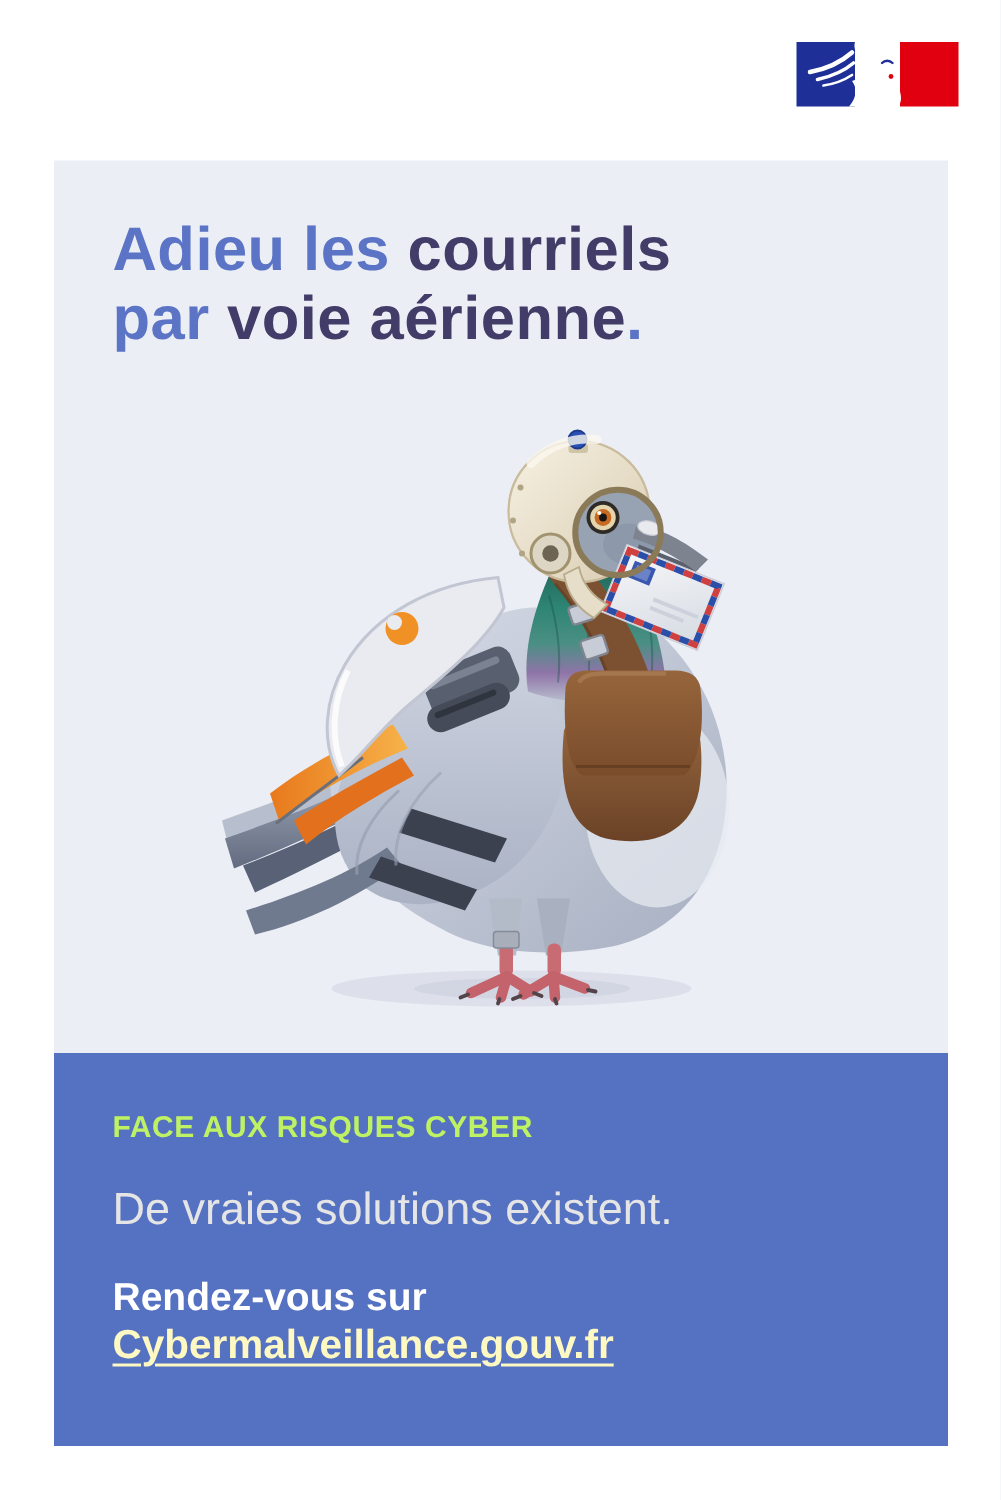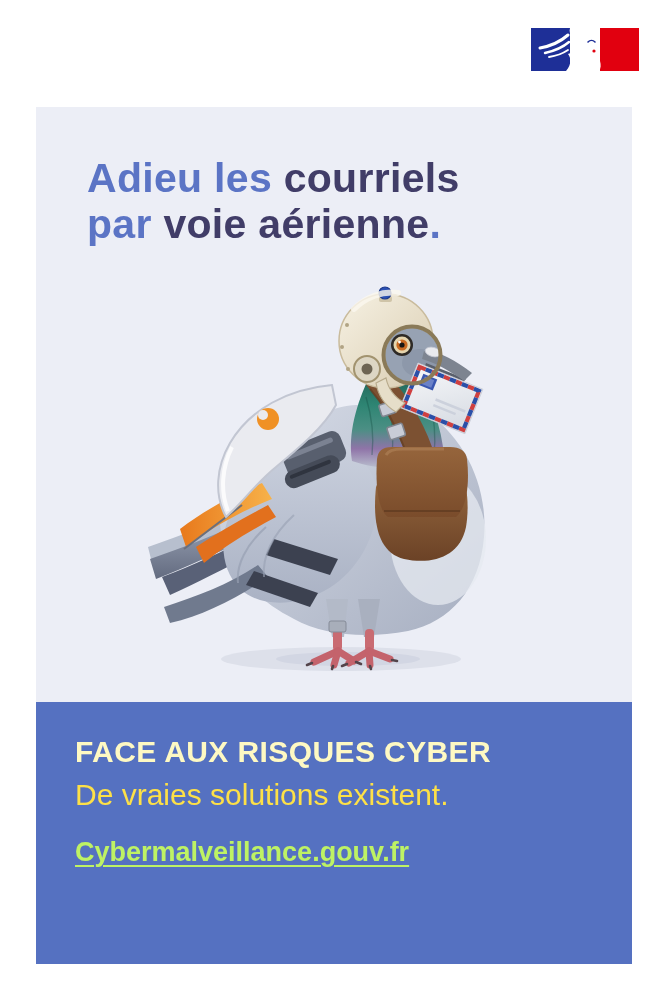--- a/index.html
+++ b/index.html
@@ -7,43 +7,43 @@
     width:667px;height:1000px;background:#ffffff;position:relative;
     font-family:"Liberation Sans","DejaVu Sans",sans-serif;
     -webkit-font-smoothing:antialiased;overflow:hidden;
   }
   .logo{position:absolute;top:27px;right:27px;width:110px;height:45px;}
   .hero{
     position:absolute;left:36px;top:107px;width:596px;height:595px;
     background:#eceef6;overflow:hidden;
   }
   .headline{
-    position:absolute;left:39px;top:36px;margin:12px;
+    position:absolute;left:39px;top:36px;margin:0;
     font-size:41px;line-height:46px;font-weight:700;letter-spacing:.3px;
     white-space:nowrap;
   }
   .c-blue{color:#5b74c5;}
   .c-navy{color:#413d68;}
   .pigeon{position:absolute;left:0;top:0;width:596px;height:595px;}
   .cta{
     position:absolute;left:36px;top:702px;width:596px;height:262px;
     background:#5571c1;box-sizing:border-box;padding:33px 30px 0 39px;
   }
   .cta-title{
-    color:#fef9c3;font-size:30px;line-height:34px;font-weight:700;
+    color:#bef264;font-size:20px;line-height:34px;font-weight:700;
     letter-spacing:.4px;white-space:nowrap;
   }
   .cta-subtitle{
-    color:#fde047;font-size:30px;line-height:36px;font-weight:400;
-    margin-top:8px;white-space:nowrap;
+    color:#e5e5e5;font-size:30px;line-height:36px;font-weight:400;
+    margin-top:20px;white-space:nowrap;
   }
   .visit{margin-top:23px;color:#ffffff;}
   .visit-label{font-size:26px;line-height:32px;font-weight:700;}
   .visit-link{
-    display:inline-block;color:#bef264;font-size:27px;line-height:32px;font-weight:700;
+    display:inline-block;color:#fef9c3;font-size:27px;line-height:32px;font-weight:700;
     text-decoration:underline;text-underline-offset:4px;text-decoration-thickness:2px;
   }
 </style>
 </head>
 <body>
 
 <div class="logo">
   <svg viewBox="0 0 110 45" width="110" height="45">
     <rect x="1" y="1" width="39" height="43" fill="#1e2f97"></rect>
     <rect x="70" y="1" width="39" height="43" fill="#e1000f"></rect>
@@ -247,15 +247,16 @@
     </g>
   </svg>
 </section>
 
 <section class="cta">
   <div class="cta-title">
     <div>FACE AUX RISQUES CYBER</div>
   </div>
   <div class="cta-subtitle">De vraies solutions existent.</div>
   <div class="visit">
+    <div class="visit-label">Rendez-vous sur</div>
     <a class="visit-link" href="#">Cybermalveillance.gouv.fr</a>
   </div>
 </section>
 
 </body></html>

